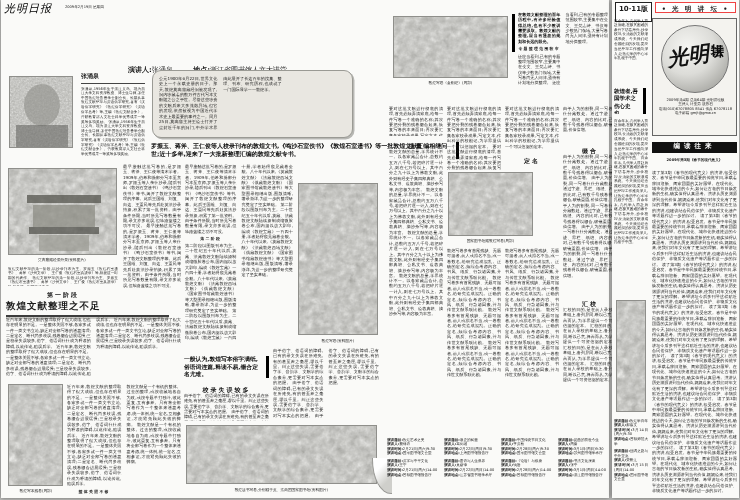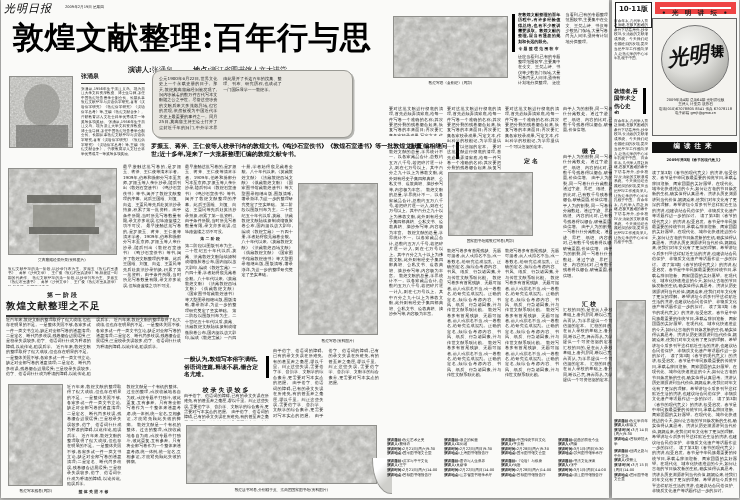--- a/index.html
+++ b/index.html
@@ -24,40 +24,39 @@
   .subhead { font-weight:bold; font-size:6px; text-align:center; letter-spacing:2px; margin:3px 0; column-span:none; }
   .pq { font-weight:bold; color:#0c0c0c; }
   .bar-r { border-right:3px solid #000; padding-right:4px; }
   .cap { font-size:6px; transform:scale(.62); transform-origin:0 0; width:161%; text-align:center; color:#222; white-space:nowrap; }
   .ph { border:1px solid #8f8f8b; background:#b9b9b5; display:block; }
   .lede { background:#e9e7e1; border:1px solid #9a9a94; border-radius:9px; box-shadow:1.5px 1.5px 0 #b7b7b3; padding:5px 6px; }
   .rule { background:#444; }
   .entry { break-inside:avoid; margin-bottom:4px; }
   .entry b { font-weight:bold; }
   .pagenobox { border:1.5px solid #222; font-weight:bold; font-size:7px; text-align:center; background:#fff; padding-top:1px; }
-  .forumstrip { border:5px solid #ef4444; font-weight:bold; font-size:6.5px; text-align:center; letter-spacing:2px; background:#fff; padding-top:1.5px; }
+  .forumstrip { border:1px solid #ef4444; font-weight:bold; font-size:6.5px; text-align:center; letter-spacing:2px; background:#fff; padding-top:1.5px; }
   .blackbar { background:#111; color:#fff; font-weight:bold; font-size:6.5px; text-align:center; letter-spacing:4px; padding-top:0; }
   .logobox { border:1px solid #666; background:#f4f3ef; }
   .logocircle { border-radius:50%; background:radial-gradient(circle at 38% 32%,#f5f5f2 0%,#dcdcd8 45%,#8f8f8a 100%); border:1px solid #777; }
   .logochar1 { font-family:"DejaVu Serif","Liberation Serif",serif; font-weight:bold; font-style:italic; font-size:21px; color:#111; transform:rotate(-8deg); }
   .logochar2 { font-family:"DejaVu Serif","Liberation Serif",serif; font-weight:bold; font-size:13px; color:#0d0d0d; writing-mode:vertical-rl; }
   .mastlogo { font-family:"DejaVu Serif","Liberation Serif",serif; font-style:italic; font-weight:normal; font-size:11px; letter-spacing:1px; color:#000; }
   .curl { width:20px; height:36px; background:linear-gradient(135deg,#ffffff 30%,#cfcfcb 70%); border-left:1px solid #9a9a96; border-bottom:1px solid #9a9a96; border-radius:0 0 0 95%; }
 </style>
 </head>
 <body>
 
 <div class="abs page" style="left:1px;top:0;width:608px;height:498px;">
 
   <div class="abs mastlogo" style="left:3px;top:1px;">光明日报</div>
   <div class="abs clip" style="left:64px;top:4px;width:110px;height:8px;">
     <div class="shr s6">2009年2月19日 星期四</div>
   </div>
 
-  <div class="abs headline" style="left:12px;top:17px;">敦煌文献整理:百年行与思</div>
   <div class="abs" style="left:127px;top:65px;font-size:7px;white-space:nowrap;">
     <b>演讲人:</b><span>张涌泉</span>
     <span style="display:inline-block;width:16px;"></span>
     <b>地点:</b><span>浙江省图书馆人文大讲堂</span>
   </div>
 
   <svg class="abs ph" style="left:8px;top:76px;" width="64" height="72">
     <rect width="64" height="72" fill="#c2c2be" filter="url(#nzfine)"></rect>
     <ellipse cx="32" cy="28" rx="18" ry="21" fill="#8d8d89" opacity=".6"></ellipse>
     <rect x="6" y="48" width="52" height="24" fill="#5f5f5b" opacity=".55"></rect>
@@ -265,21 +264,21 @@
           <div><b>演讲时间:</b><span>3月1日(周日)14:00</span></div>
           <div><b>演讲地点:</b><span>浙江图书馆报告厅</span></div>
         </div>
 
       </div>
   </div>
 </div>
 
 <div class="abs page" style="left:612px;top:0;width:127px;height:498px;">
 
-  <div class="abs pagenobox" style="left:3px;top:2px;width:37px;height:26px;">10·11版</div>
+  <div class="abs pagenobox" style="left:3px;top:2px;width:37px;height:20px;">10·11版</div>
   <div class="abs forumstrip" style="left:43px;top:2px;width:81px;height:11px;">• 光 明 讲 坛 •</div>
 
   <div class="abs clip" style="left:2px;top:18px;width:34px;height:66px;">
     <div class="shr s6">百余年来,几代学人前赴后继,在极其困难的条件下访卷海外,抄录校理,使流散的文献渐成系统。今天我们纪念藏经洞的发现,更应当把整理工作推向深入,让敦煌学的中心牢牢扎根于中国。</div>
   </div>
   <div class="abs pq bar-r clip" style="left:2px;top:88px;width:32px;height:26px;font-size:5.5px;line-height:1.35;">敦煌者,吾国学术之伤心史也。</div>
   <div class="abs clip" style="left:2px;top:118px;width:34px;height:178px;">
     <div class="shr s6">百余年来,几代学人前赴后继,在极其困难的条件下访卷海外,抄录校理,使流散的文献渐成系统。今天我们纪念藏经洞的发现,更应当把整理工作推向深入,让敦煌学的中心牢牢扎根于中国。 百余年来,几代学人前赴后继,在极其困难的条件下访卷海外,抄录校理,使流散的文献渐成系统。今天我们纪念藏经洞的发现,更应当把整理工作推向深入,让敦煌学的中心牢牢扎根于中国。 百余年来,几代学人前赴后继,在极其困难的条件下访卷海外,抄录校理,使流散的文献渐成系统。今天我们纪念藏经洞的发现,更应当把整理工作推向深入,让敦煌学的中心牢牢扎根于中国。</div>
   </div>
   <svg class="abs ph" style="left:4px;top:300px;" width="30" height="112">

